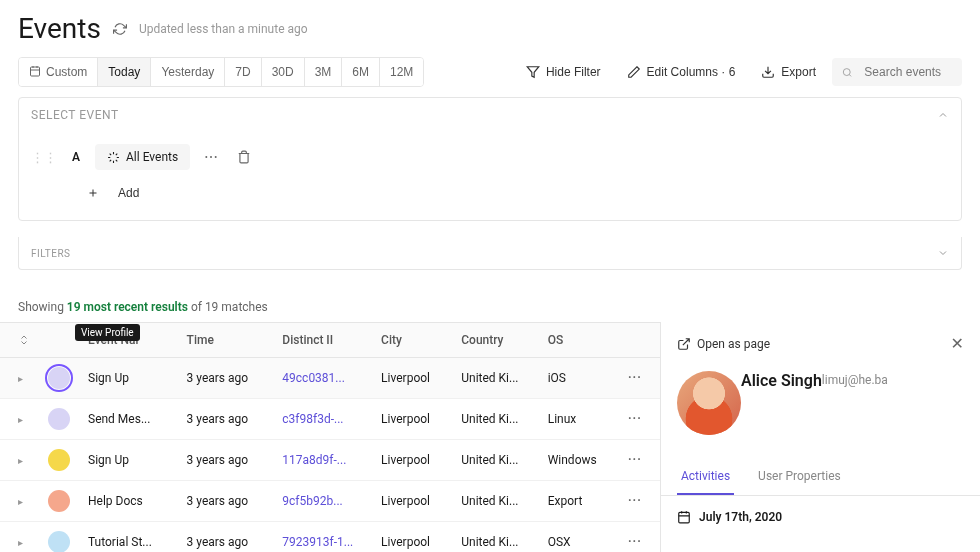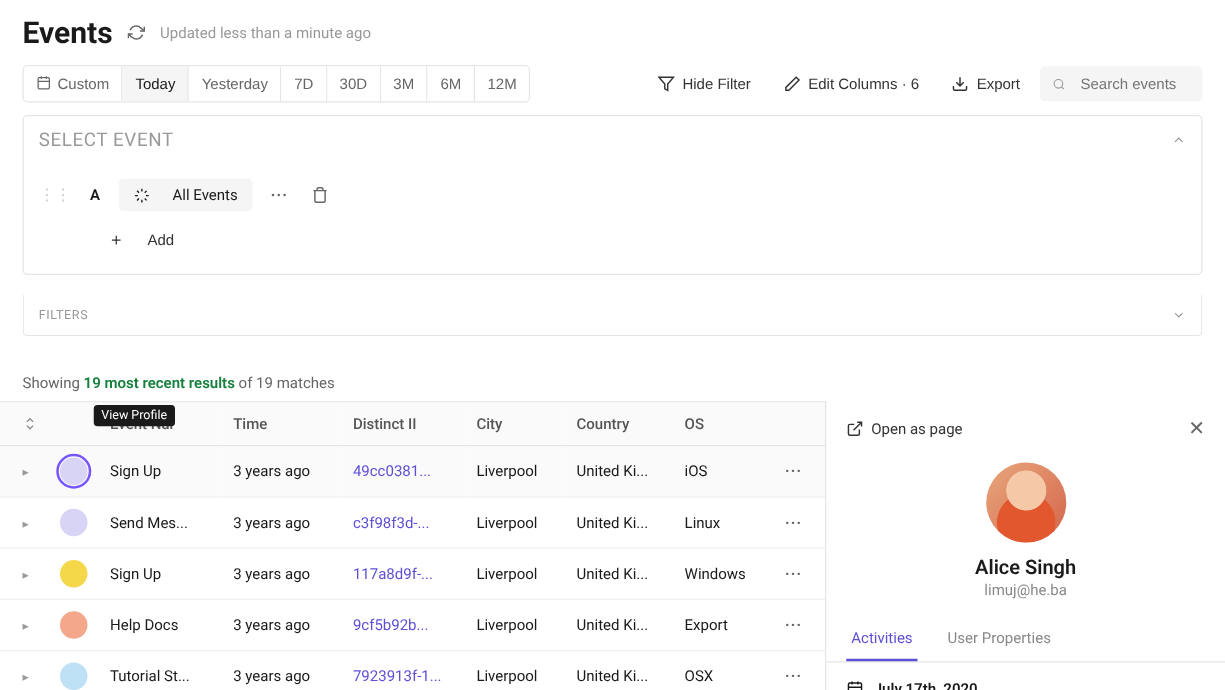--- a/index.html
+++ b/index.html
@@ -1,36 +1,36 @@
 <!DOCTYPE html>
 <html><head>
 <meta charset="utf-8">
 <style>
 *{box-sizing:border-box;margin:0;padding:0}
 body{font-family:-apple-system,BlinkMacSystemFont,"Segoe UI",Roboto,sans-serif;font-size:13px;color:#1a1a1a;background:#fff;width:980px;height:552px;overflow:hidden}
 .header{display:flex;align-items:center;padding:12px 18px 8px;gap:12px}
-.page-title{font-size:24px;font-weight:700}
+.page-title{font-size:28px;font-weight:400}
 .refresh-icon{cursor:pointer;color:#666}
 .updated-text{color:#999;font-size:12px}
 .toolbar{display:flex;align-items:center;padding:4px 18px 10px;gap:6px}
 .date-range{display:flex;border:1px solid #e5e5e5;border-radius:4px;overflow:hidden}
 .date-btn{padding:7px 10px;font-size:12px;color:#666;background:#fff;border:none;cursor:pointer;border-right:1px solid #e5e5e5;display:flex;gap:5px}
 .date-btn:last-child{border-right:none}
 .date-btn.active{background:#f5f5f5;color:#1a1a1a;font-weight:500}
 .spacer{flex:1}
 .tool-btn{display:flex;align-items:center;gap:6px;padding:7px 10px;font-size:12px;color:#333;background:none;border:none;cursor:pointer}
 .search-box{display:flex;align-items:center;gap:12px;padding:7px 10px;background:#f5f5f5;border-radius:4px;width:130px}
 .search-box input{border:none;background:none;outline:none;font-size:12px;width:100%;color:#666}
 .panel{border:1px solid #e5e5e5;border-radius:4px;margin:0 18px}
-.panel-header{display:flex;justify-content:space-between;align-items:center;padding:10px 12px;color:#999;font-size:15px;letter-spacing:.5px;cursor:pointer}
+.panel-header{display:flex;justify-content:space-between;align-items:center;padding:10px 12px;color:#999;font-size:12px;letter-spacing:.5px;cursor:pointer}
 .panel-body{padding:8px 12px 14px}
 .query-row{display:flex;align-items:center;gap:8px;padding:4px 0}
 .drag-handle{color:#ccc;cursor:move}
 .series-badge{width:22px;height:22px;display:flex;align-items:center;justify-content:center;font-weight:600;font-size:12px}
-.pill{padding:6px 12px;background:#f5f5f5;border-radius:4px;font-size:12px;display:flex;align-items:center;gap:18px;cursor:pointer}
+.pill{padding:6px 12px;background:#f5f5f5;border-radius:4px;font-size:12px;display:flex;align-items:center;gap:6px;cursor:pointer}
 .pill.outline{background:#fff;border:1px solid #e5e5e5}
 .icon-btn{padding:5px;cursor:pointer;color:#666;display:flex}
 .where-label{color:#999;font-size:12px;margin-left:52px;margin-right:4px}
 .add-btn{display:flex;align-items:center;gap:19px;padding:6px 4px;font-size:12px;color:#333;background:none;border:none;cursor:pointer;margin-left:52px;margin-top:6px}
 .filters-panel{border:1px solid #e5e5e5;border-top:none;border-radius:0 0 4px 4px;margin:16px 18px;display:flex;justify-content:space-between;align-items:center;padding:10px 12px;cursor:pointer}
 .filters-label{color:#999;font-size:10px;letter-spacing:.5px}
 .results-summary{padding:14px 18px 8px;font-size:12px;color:#666}
 .results-summary b{color:#15803d;font-weight:600}
 .content-area{display:flex;height:300px}
 .table-wrap{flex:1;overflow:auto;border-top:1px solid #e5e5e5}
@@ -43,21 +43,21 @@
 .expand-caret{color:#999;cursor:pointer;font-size:10px}
 .avatar{width:22px;height:22px;border-radius:50%;display:inline-block;vertical-align:middle}
 .avatar.selected{outline:2px solid #7856ff;outline-offset:1px}
 .distinct-id{color:#5d4fd8}
 .row-menu{color:#666;cursor:pointer;font-weight:700;letter-spacing:1px}
 .tooltip{position:absolute;background:#1a1a1a;color:#fff;font-size:10px;padding:3px 6px;border-radius:3px;left:75px;top:324px;z-index:10}
 .side-panel{width:320px;border-left:1px solid #e5e5e5;background:#fff;display:flex;flex-direction:column}
 .side-header{display:flex;justify-content:space-between;align-items:center;padding:12px 16px}
 .open-page{display:flex;align-items:center;gap:6px;font-size:12px;color:#333;cursor:pointer}
 .close-btn{cursor:pointer;color:#666;font-size:16px}
-.profile-section{display:flex;flex-direction:column;align-items:center;padding:6px 16px 14px}
+.profile-section{display:flex;flex-direction:row;align-items:flex-start;padding:6px 16px 14px}
 .profile-avatar{width:64px;height:64px;border-radius:50%;background:linear-gradient(135deg,#e8a87c,#d4634a);margin-bottom:10px;position:relative;overflow:hidden}
 .profile-avatar::after{content:"";position:absolute;inset:0;background:radial-gradient(circle at 50% 35%,#f5c9a8 30%,transparent 31%),radial-gradient(circle at 50% 75%,#e2572e 40%,transparent 41%)}
 .profile-name{font-size:16px;font-weight:600}
 .profile-email{font-size:12px;color:#888;margin-top:2px}
 .tabs{display:flex;justify-content:flex-start;gap:20px;border-bottom:1px solid #e5e5e5;padding:0 16px}
 .tab{padding:10px 4px;font-size:12px;color:#888;cursor:pointer;border-bottom:2px solid transparent}
 .tab.active{color:#5d4fd8;border-bottom-color:#5d4fd8}
 .activity-list{flex:1;overflow:auto}
 .activity-date{display:flex;align-items:center;gap:8px;padding:14px 16px 10px;font-size:12px;font-weight:600}
 svg{display:block}

